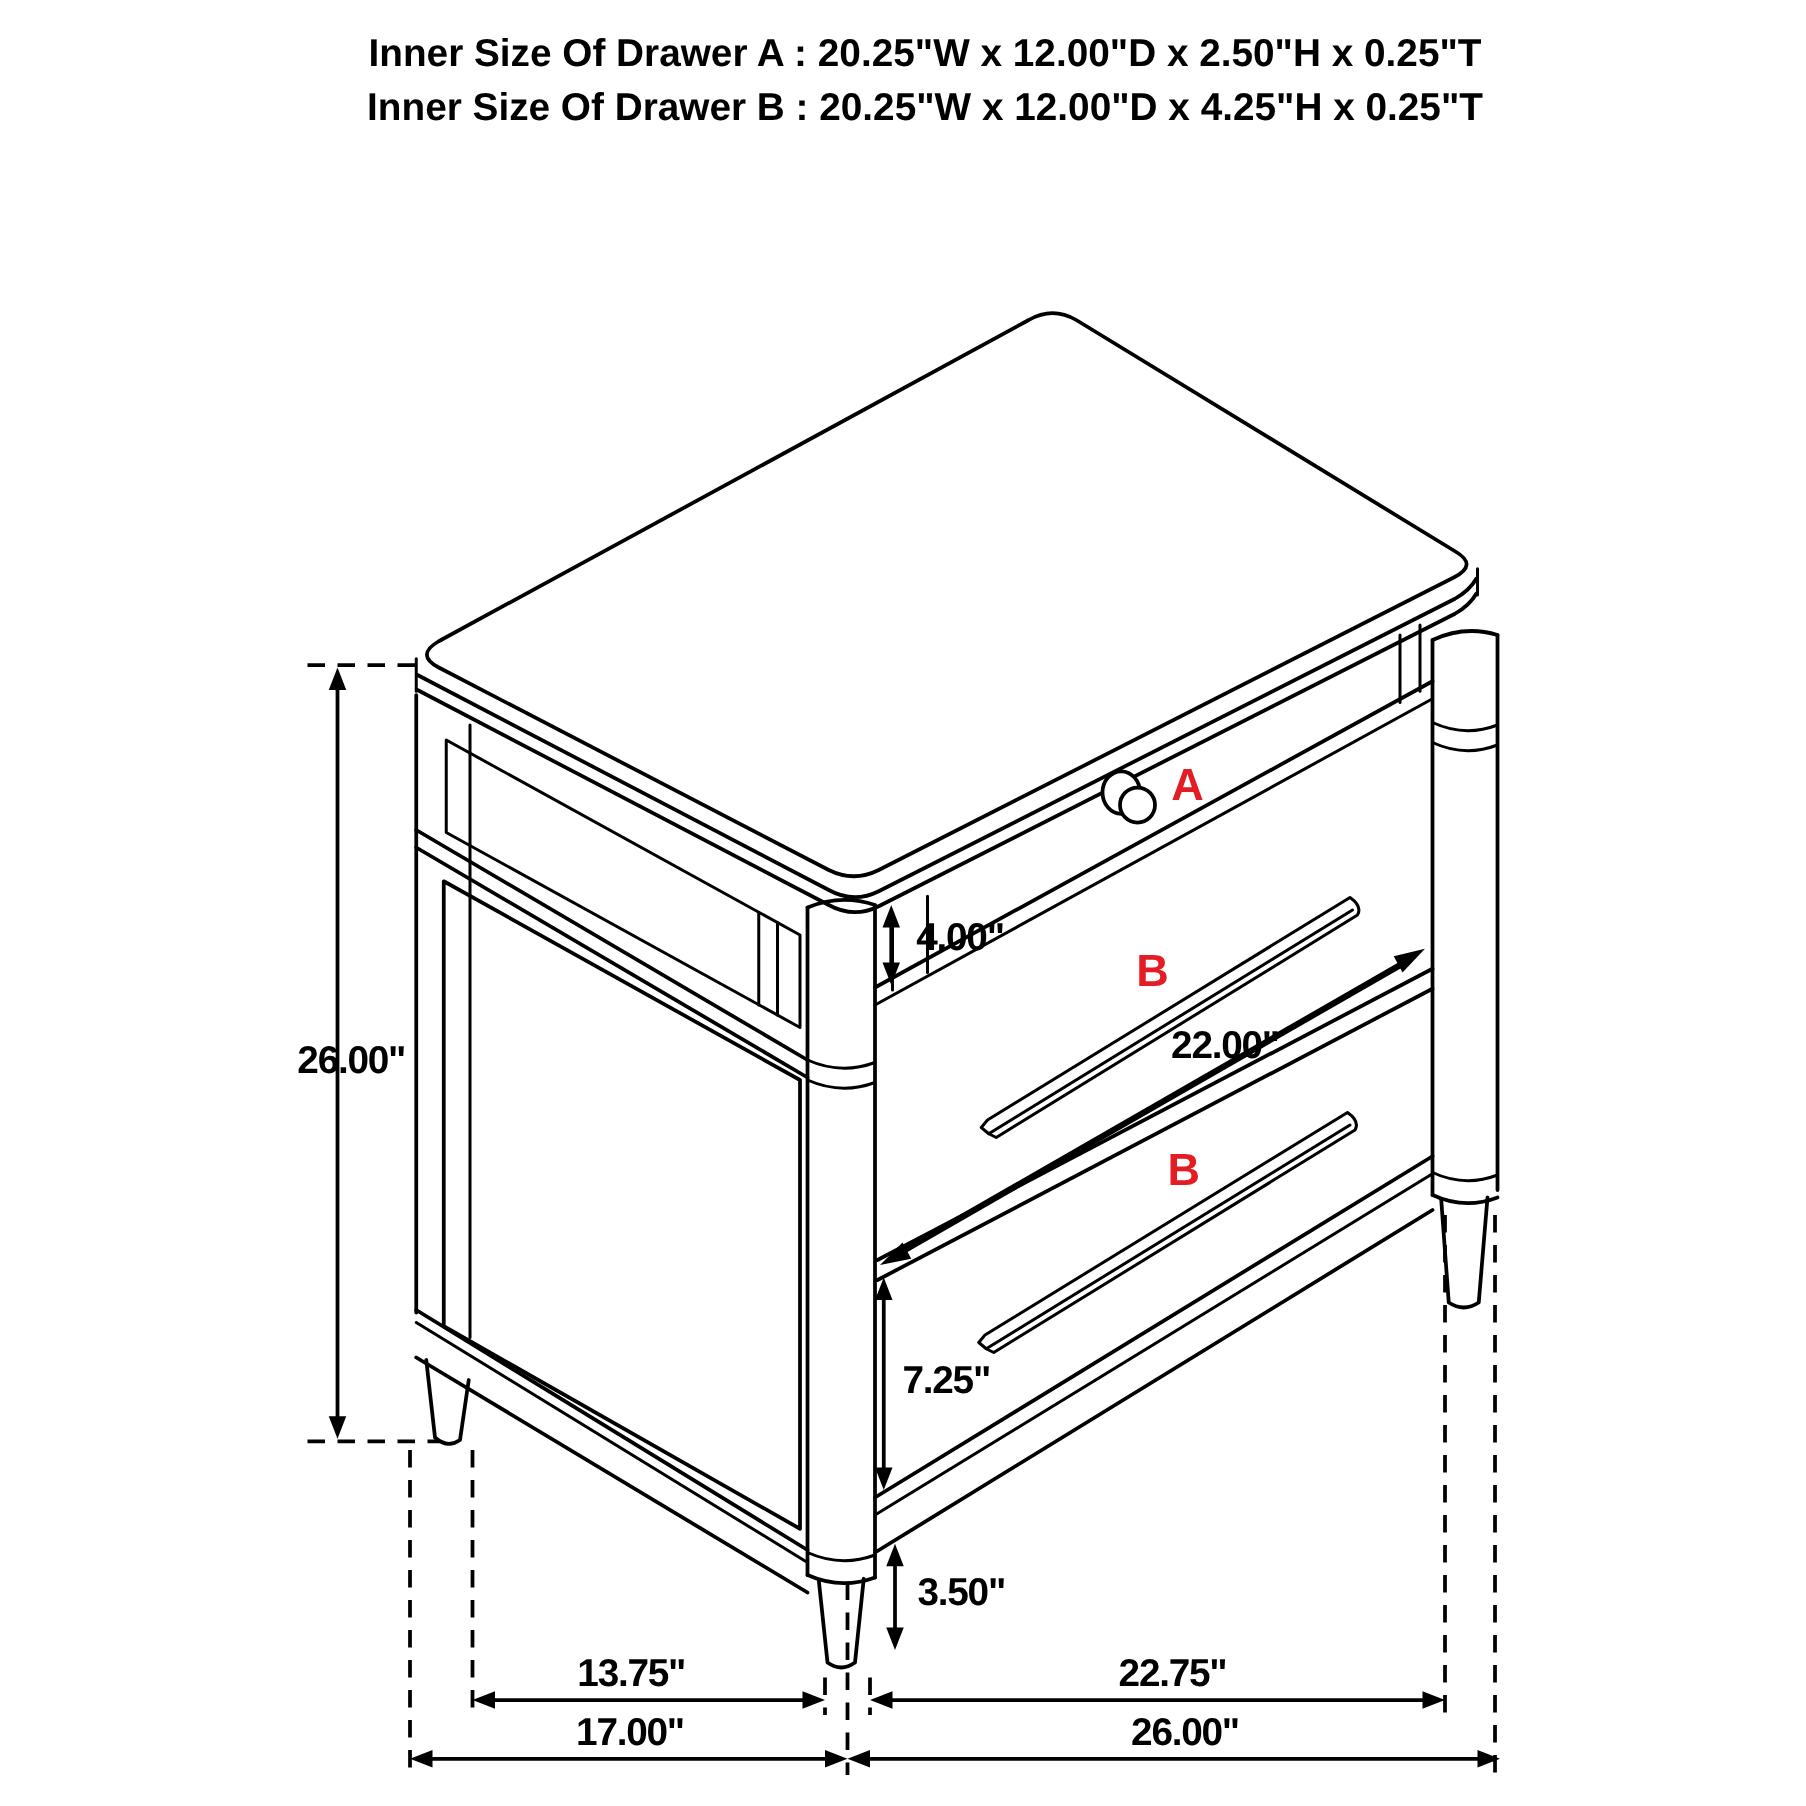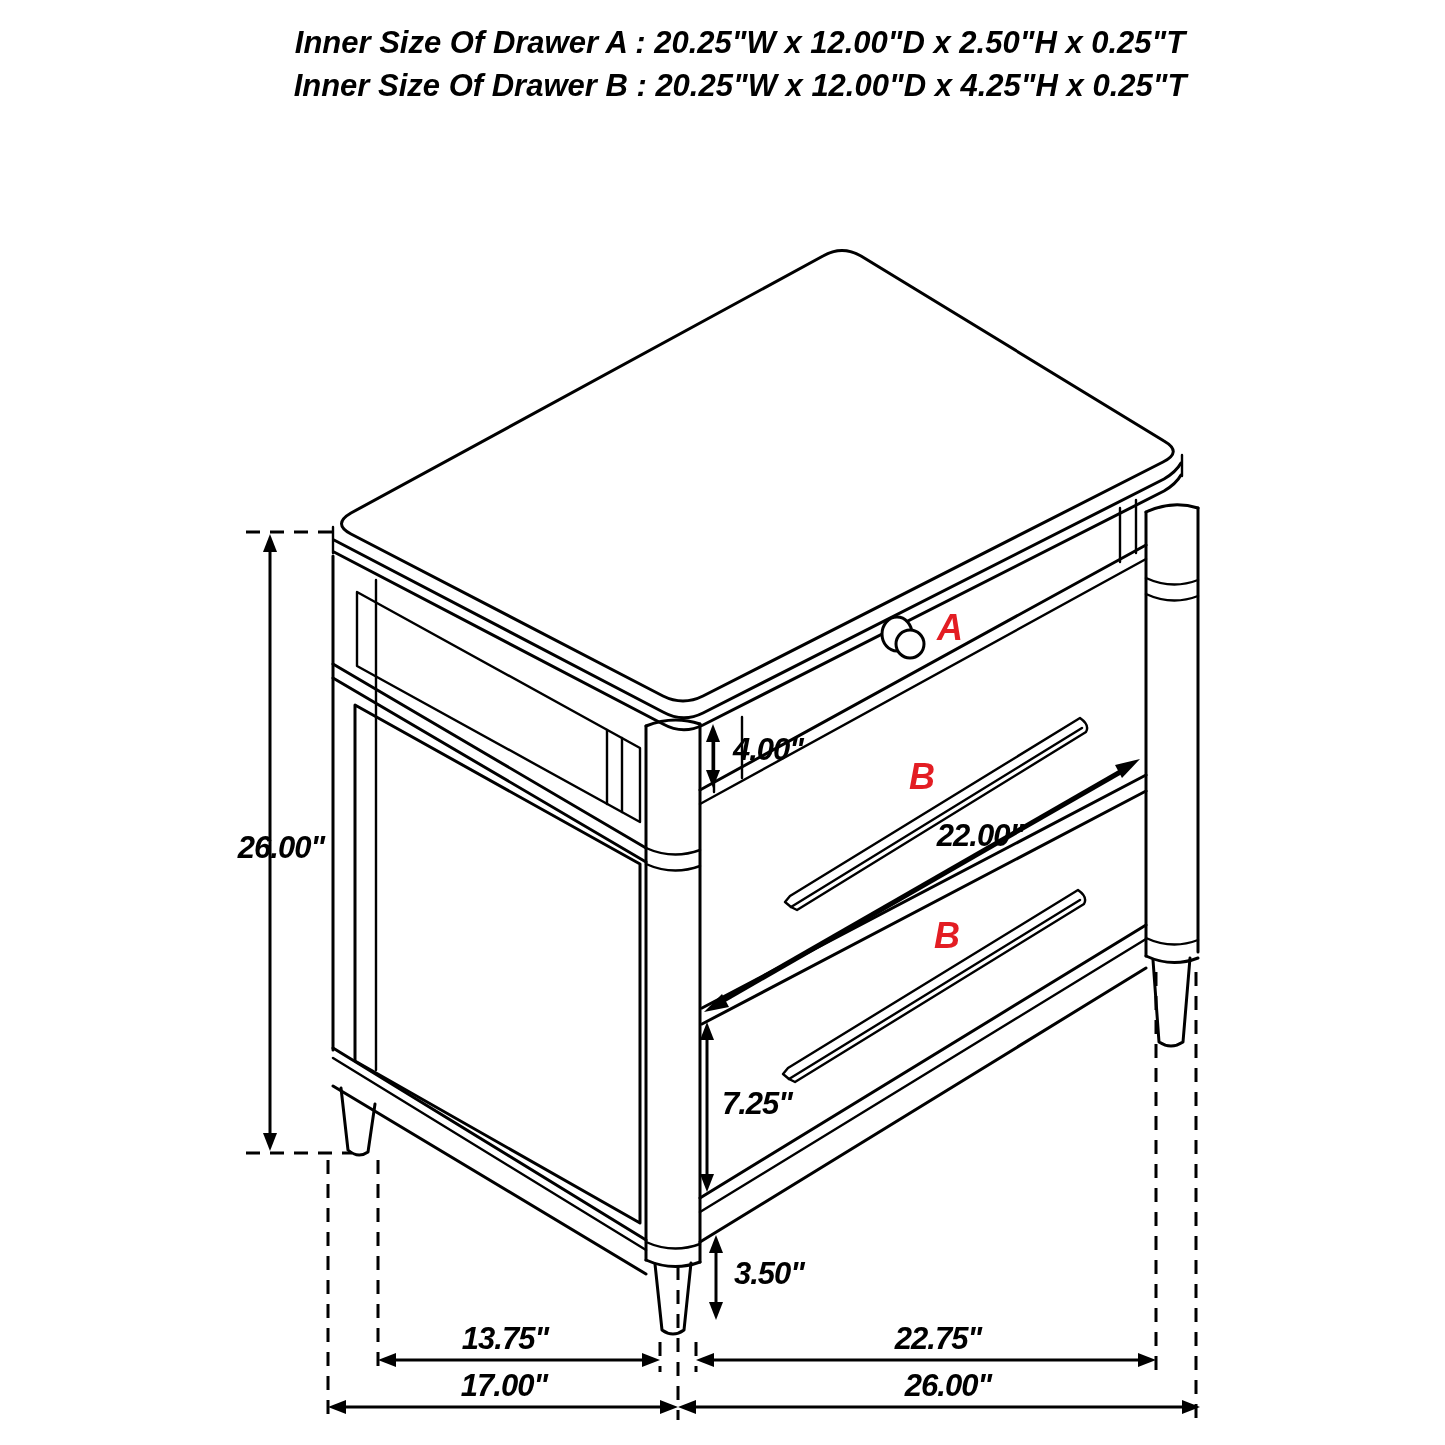--- a/index.html
+++ b/index.html
@@ -1,17 +1,17 @@
 <!DOCTYPE html>
 <html><head>
 <meta charset="utf-8">
 <style>
   html,body{margin:0;padding:0;background:#fff;}
   .stage{position:relative;width:1445px;height:1445px;background:#fff;overflow:hidden;
-         font-family:"Liberation Sans",sans-serif;font-style:italic;}
+         font-family:"Liberation Sans",sans-serif;}
   svg{display:block}
   text{font-family:"Liberation Sans",sans-serif;font-weight:bold;fill:#000;}
   .dim-label{font-size:31px;letter-spacing:-1px;}
   .title-line{font-size:31px;letter-spacing:0;}
   .red-label{font-size:36px;fill:#e31d23;letter-spacing:0;}
   .ln{stroke:#000;stroke-width:3;fill:none;stroke-linecap:round;stroke-linejoin:round;}
   .ln2{stroke:#000;stroke-width:2.4;fill:none;stroke-linecap:round;stroke-linejoin:round;}
   .face{fill:#fff;stroke:#000;stroke-width:3;stroke-linejoin:round;}
   .dimline{stroke:#000;stroke-width:3;fill:none;}
   .dimthick{stroke:#000;stroke-width:5;fill:none;}

